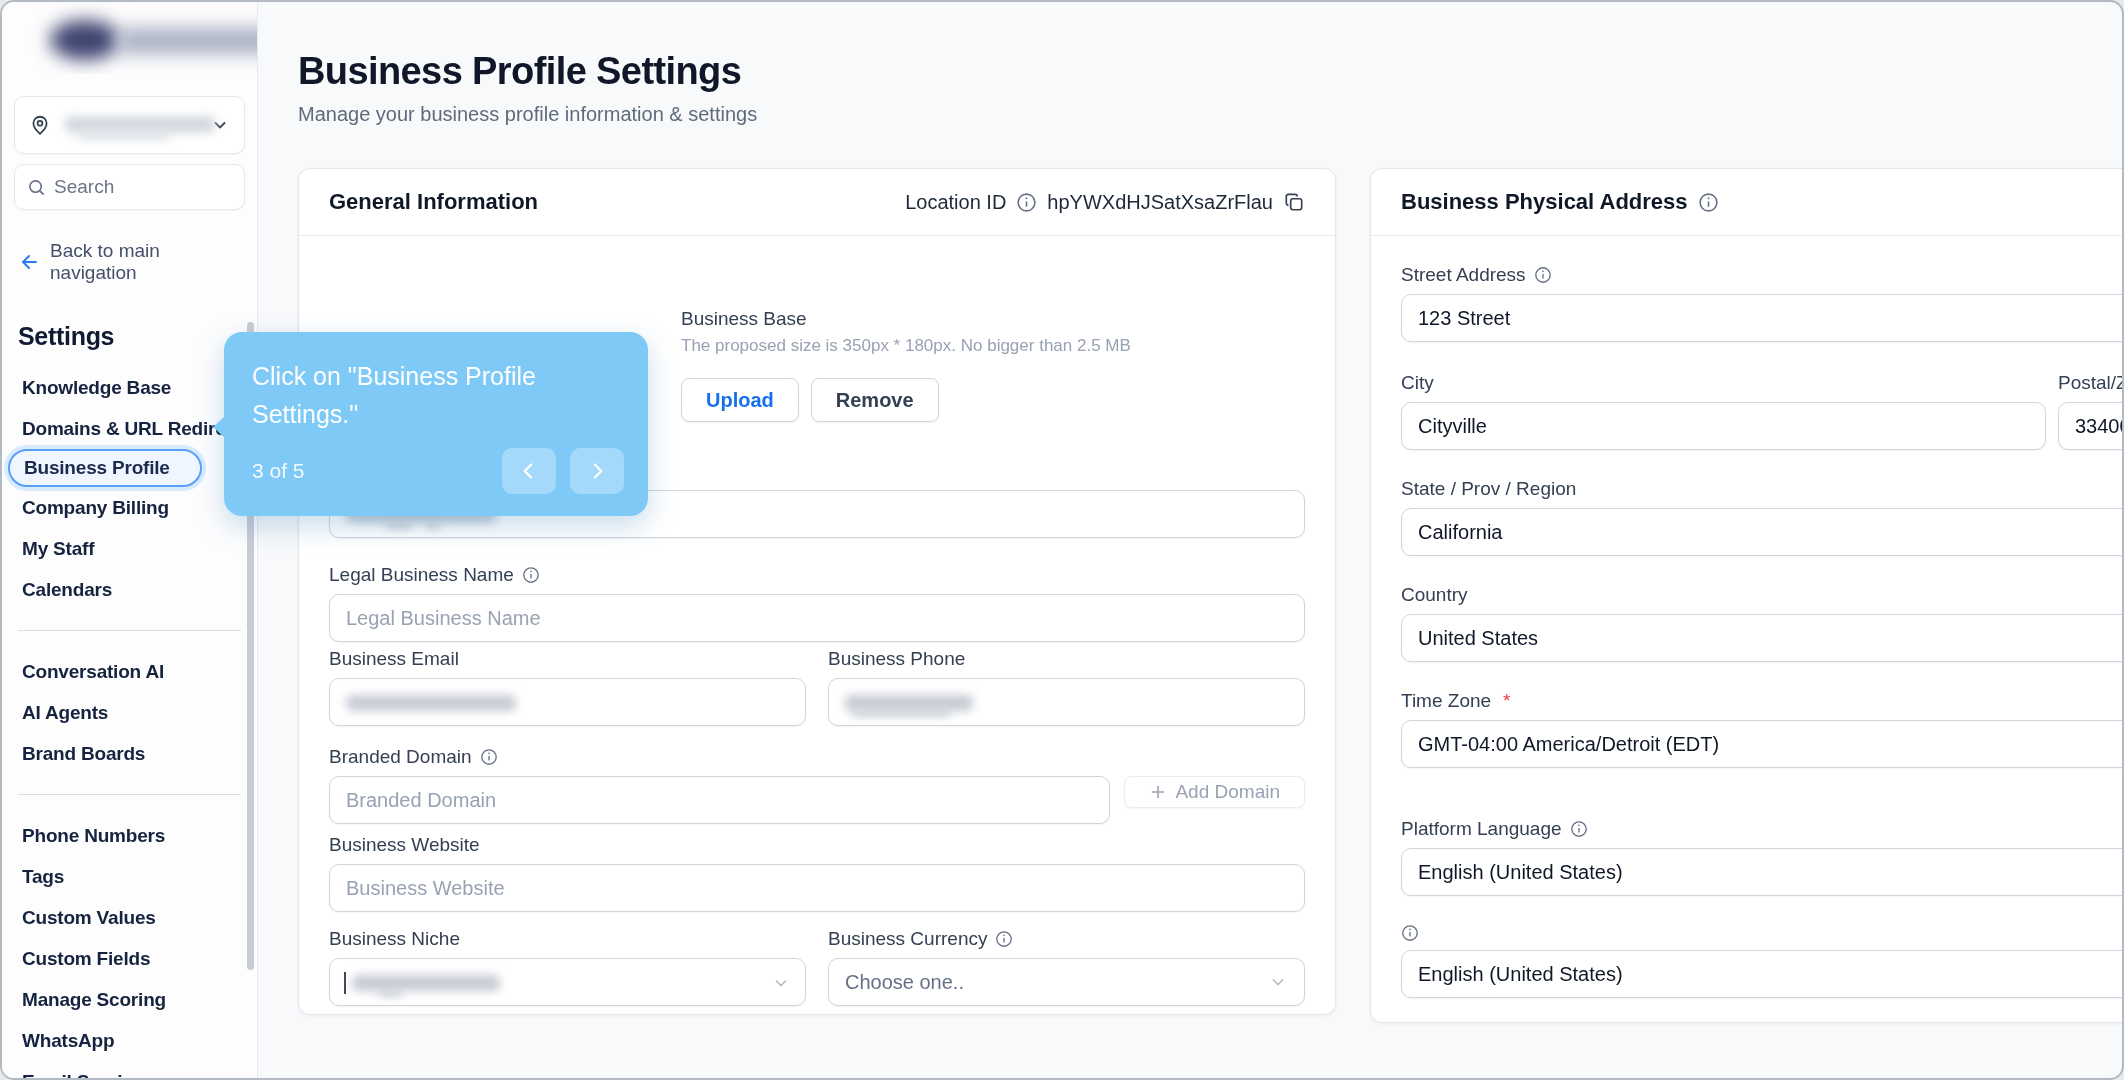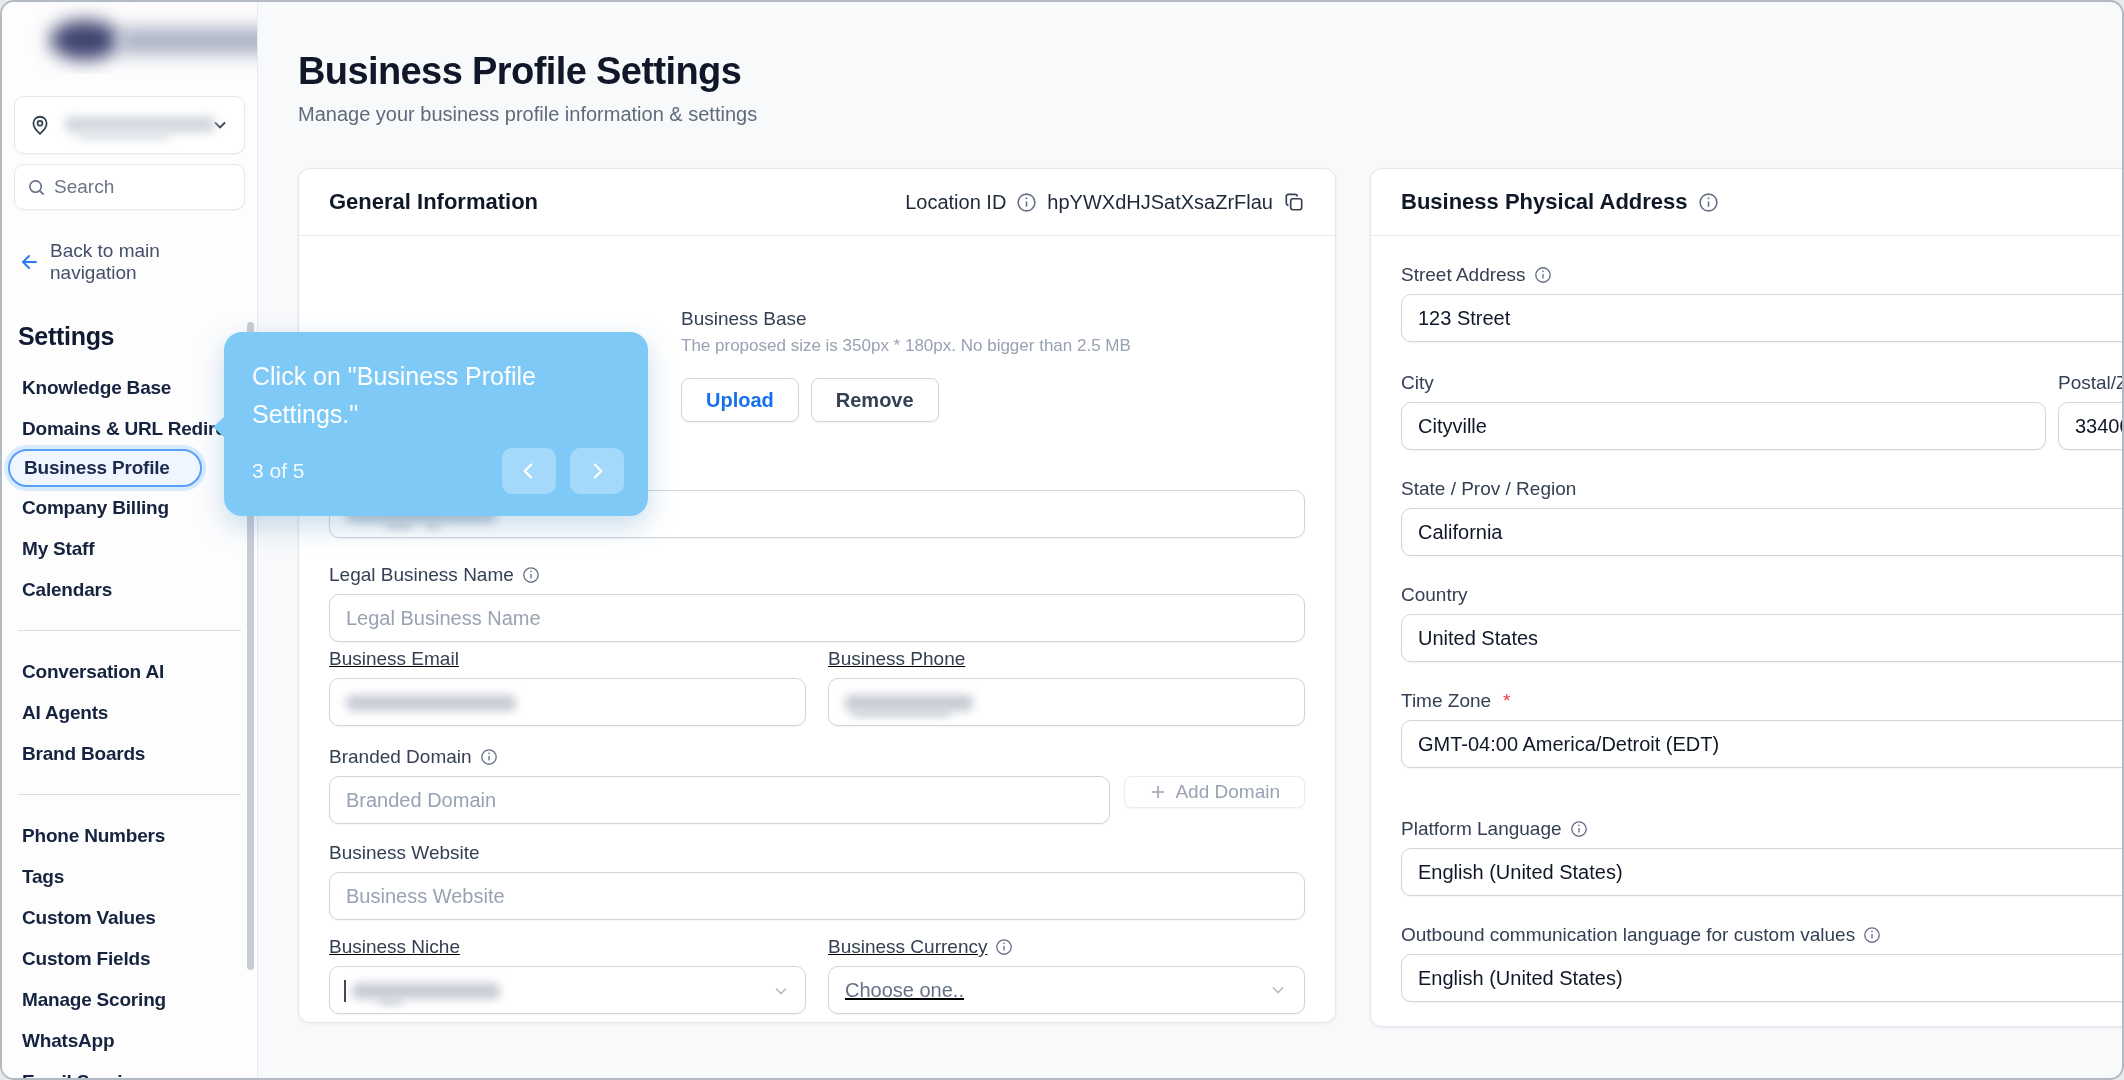--- a/index.html
+++ b/index.html
@@ -66,41 +66,41 @@
   }
   .inp::placeholder{ color:#98a2b3; }
   .sel{ display:flex; align-items:center; justify-content:space-between; cursor:pointer; }
   .sel .ph{ color:#667085; }
   .helper{ margin-top:6px; font-size:17px; color:#98a2b3; }
   .blur-inp{ margin-top:8px; height:48px; border:1px solid #d0d5dd; border-radius:10px; background:#fff;
     box-shadow:0 1px 2px rgba(16,24,40,.05); position:relative; overflow:hidden;}
   .blur-inp i{ position:absolute; top:16px; left:16px; height:16px; background:#c6cbd4; filter:blur(5px); border-radius:6px;}
   .blur-inp em{ position:absolute; top:30px; height:8px; background:#cdd2da; filter:blur(4px); border-radius:4px;}
   .cursor-bar{ position:absolute; left:14px; top:13px; width:2px; height:22px; background:#3a4455; filter:none;}
-  .two-col{ display:flex; gap:22px;text-decoration:underline; }
+  .two-col{ display:flex; gap:22px; }
   .two-col > div{ flex:1; }
   .btn{
     height:44px; padding:0 24px; background:#fff; border:1px solid #d0d5dd; border-radius:8px;
     font-size:20px; font-weight:600; font-family:inherit; cursor:pointer;
     box-shadow:0 1px 2px rgba(16,24,40,.05); display:inline-flex; align-items:center; gap:8px;
   }
   .btn.upload{ color:#1570ef; }
   .btn.remove{ color:#344054; }
   .btn.adddomain{ height:32px; color:#98a2b3; border-color:#eaecf0; font-weight:500; font-size:19px; flex-shrink:0; margin-top:8px;}
   .req{ color:#e84040; margin-left:4px; font-size:19px; }
   
   .row-a{ margin-top:72px; display:flex; }
   .row-a .spacer{ width:352px; flex-shrink:0;}
   .row-b{ margin-top:68px; }
   .row-c{ margin-top:26px; }
   .row-d{ margin-top:6px; }
   .row-e{ margin-top:20px; }
   .row-e .flexline{ display:flex; gap:14px; align-items:flex-start;}
   .row-e .flexline .grow{ flex:1; }
-  .row-f{ margin-top:18px; }
+  .row-f{ margin-top:10px; }
   .row-g{ margin-top:16px; padding-bottom:8px;}
   .logo-btns{ margin-top:22px; display:flex; gap:12px; }
   
   .a-row{ margin-top:28px; }
   .a-row.first{ margin-top:28px; }
   .a-row.gap-lg{ margin-top:50px; }
   .city-row{ display:flex; gap:12px; margin-top:30px;}
   .city-col{ width:645px; flex-shrink:0;}
   .postal-col{ width:321px; flex-shrink:0;}
   .addr-card{ padding-bottom:24px; }
@@ -419,21 +419,20 @@
                     <path d="M10 9v5"></path>
                     <circle cx="10" cy="6" r="0.9" fill="#667085" stroke="none"></circle>
                 </svg>
               </span>
             </div>
             <input class="inp" value="English (United States)" style="">
           </div>
 
           <div class="a-row">
             <div class="lbl-row">
-              <label class="f">Outbound communication language for custom values</label>
               <span>
                 <svg width="18" height="18" viewBox="0 0 20 20" fill="none" stroke="#667085" stroke-width="1.5">
                   <circle cx="10" cy="10" r="8"></circle>
                     <path d="M10 9v5"></path>
                     <circle cx="10" cy="6" r="0.9" fill="#667085" stroke="none"></circle>
                 </svg>
               </span>
             </div>
             <input class="inp" value="English (United States)" style="">
           </div>

